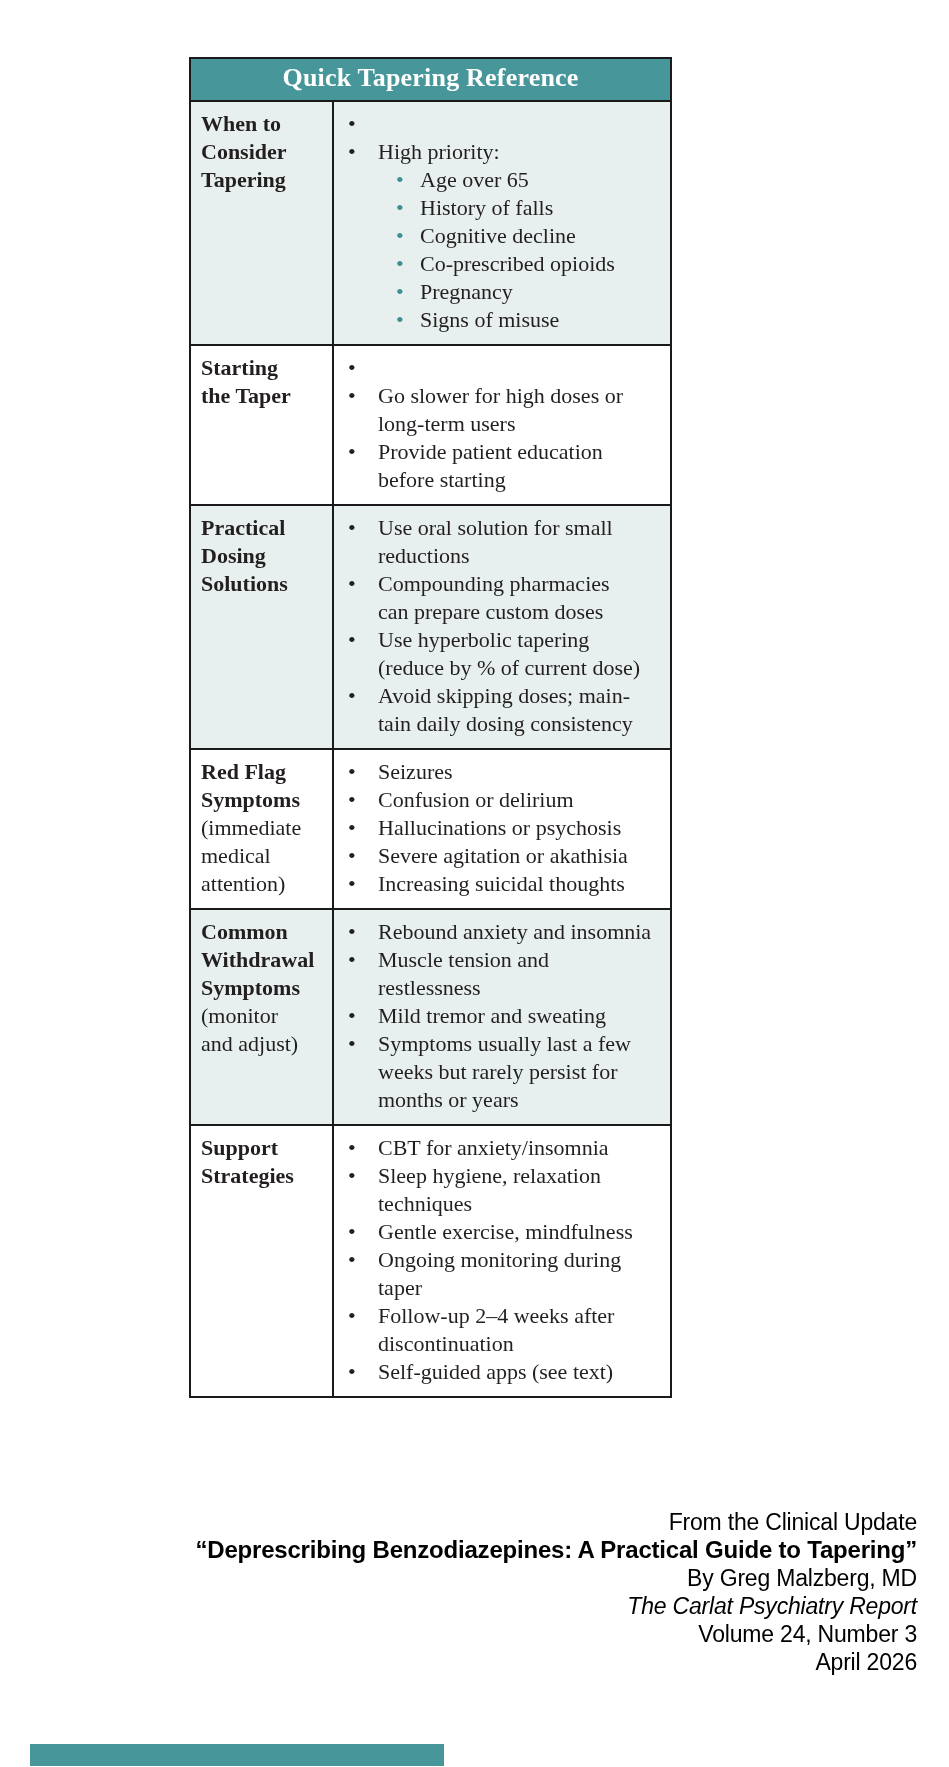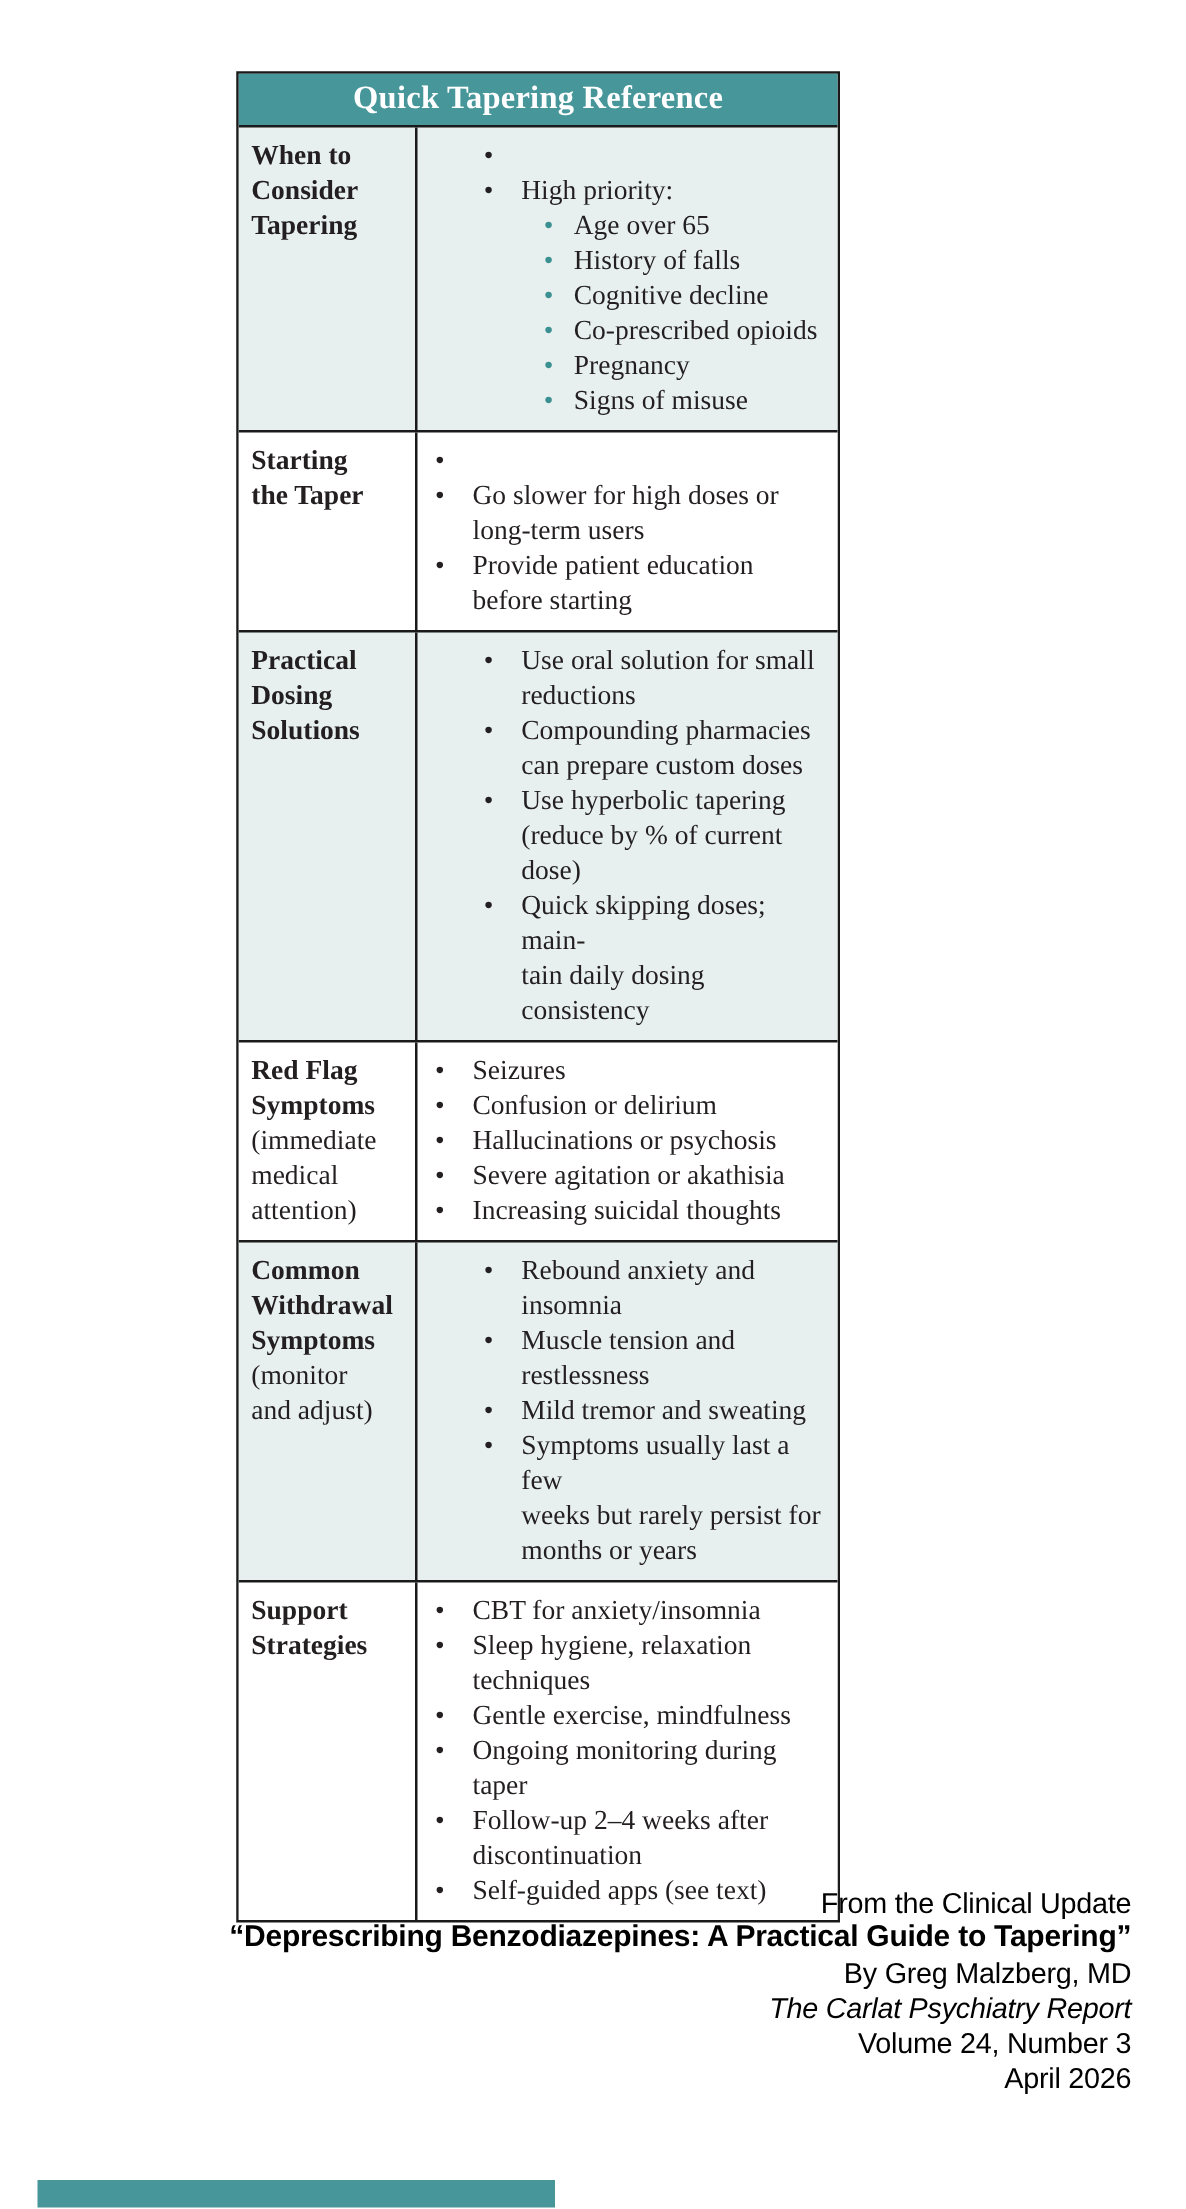--- a/index.html
+++ b/index.html
@@ -30,21 +30,21 @@
     font-size: 26px;
     text-align: center;
     padding: 4px 0 7px 0;
     letter-spacing: 0.2px;
   }
   .row {
     display: flex;
     border-top: 2px solid var(--border, #1a1a1a);
     background: #ffffff;
   }
-  .row.tinted { background: var(--tint, #E7F0EE); gap: 39px; }
+  .row.tinted { background: var(--tint, #E7F0EE); }
   .label-cell {
     width: 143px;
     flex: 0 0 143px;
     border-right: 2px solid var(--border, #1a1a1a);
     padding: 8px 6px 10px 10px;
     font-size: 22px;
     line-height: 28px;
   }
   .label { font-weight: bold; white-space: pre-line; }
   .note { font-weight: normal; white-space: pre-line; }
@@ -66,21 +66,21 @@
     flex: 0 0 24px;
     width: 24px;
     color: var(--subdot, #3B9092);
   }
   .bullet-item .btext { white-space: pre-line; }
 
   
   .citation {
     position: absolute;
     top: 1508px;
-    right: 44px;
+    right: 32px;
     text-align: right;
     font-family: "Liberation Sans", sans-serif;
     font-size: 23px;
     line-height: 28px;
     letter-spacing: -0.2px;
     color: #000000;
   }
   .citation .line { white-space: nowrap; }
   .citation .line.bold { font-weight: bold; font-size: 24px; }
   .citation .line.italic { font-style: italic; }
@@ -198,21 +198,21 @@
   </div>
 
   <div class="bullet-item">
     <span class="dot">•</span>
     <span class="btext">Use hyperbolic tapering
 (reduce by % of current dose)</span>
   </div>
 
   <div class="bullet-item">
     <span class="dot">•</span>
-    <span class="btext">Quick skipping doses; main-
+    <span class="btext">Avoid skipping doses; main-
 tain daily dosing consistency</span>
   </div>
 </div>
   </div>
 
   <div class="row">
     <div class="label-cell">
       <div class="label">Red Flag
 Symptoms</div>
       <div class="note">(immediate

